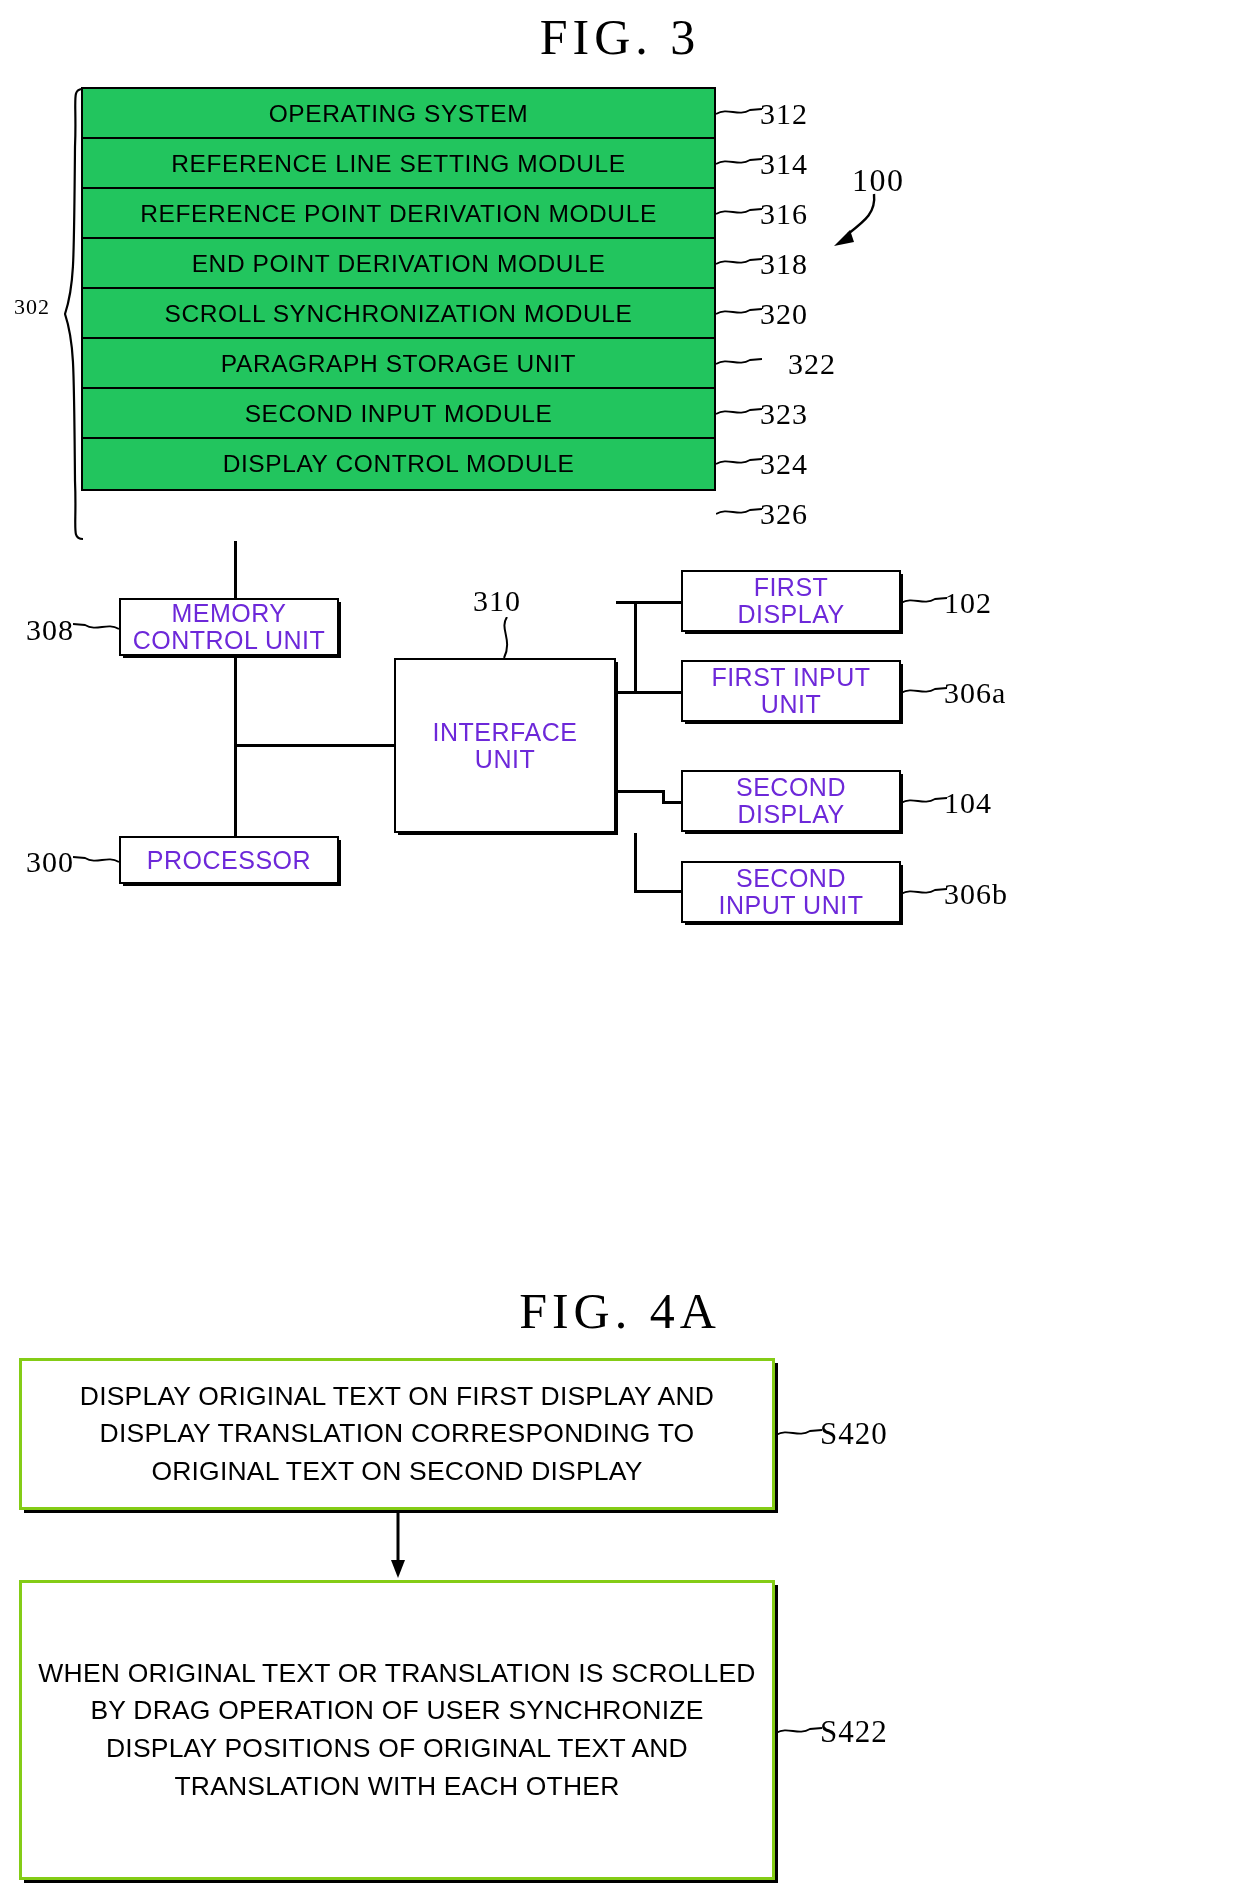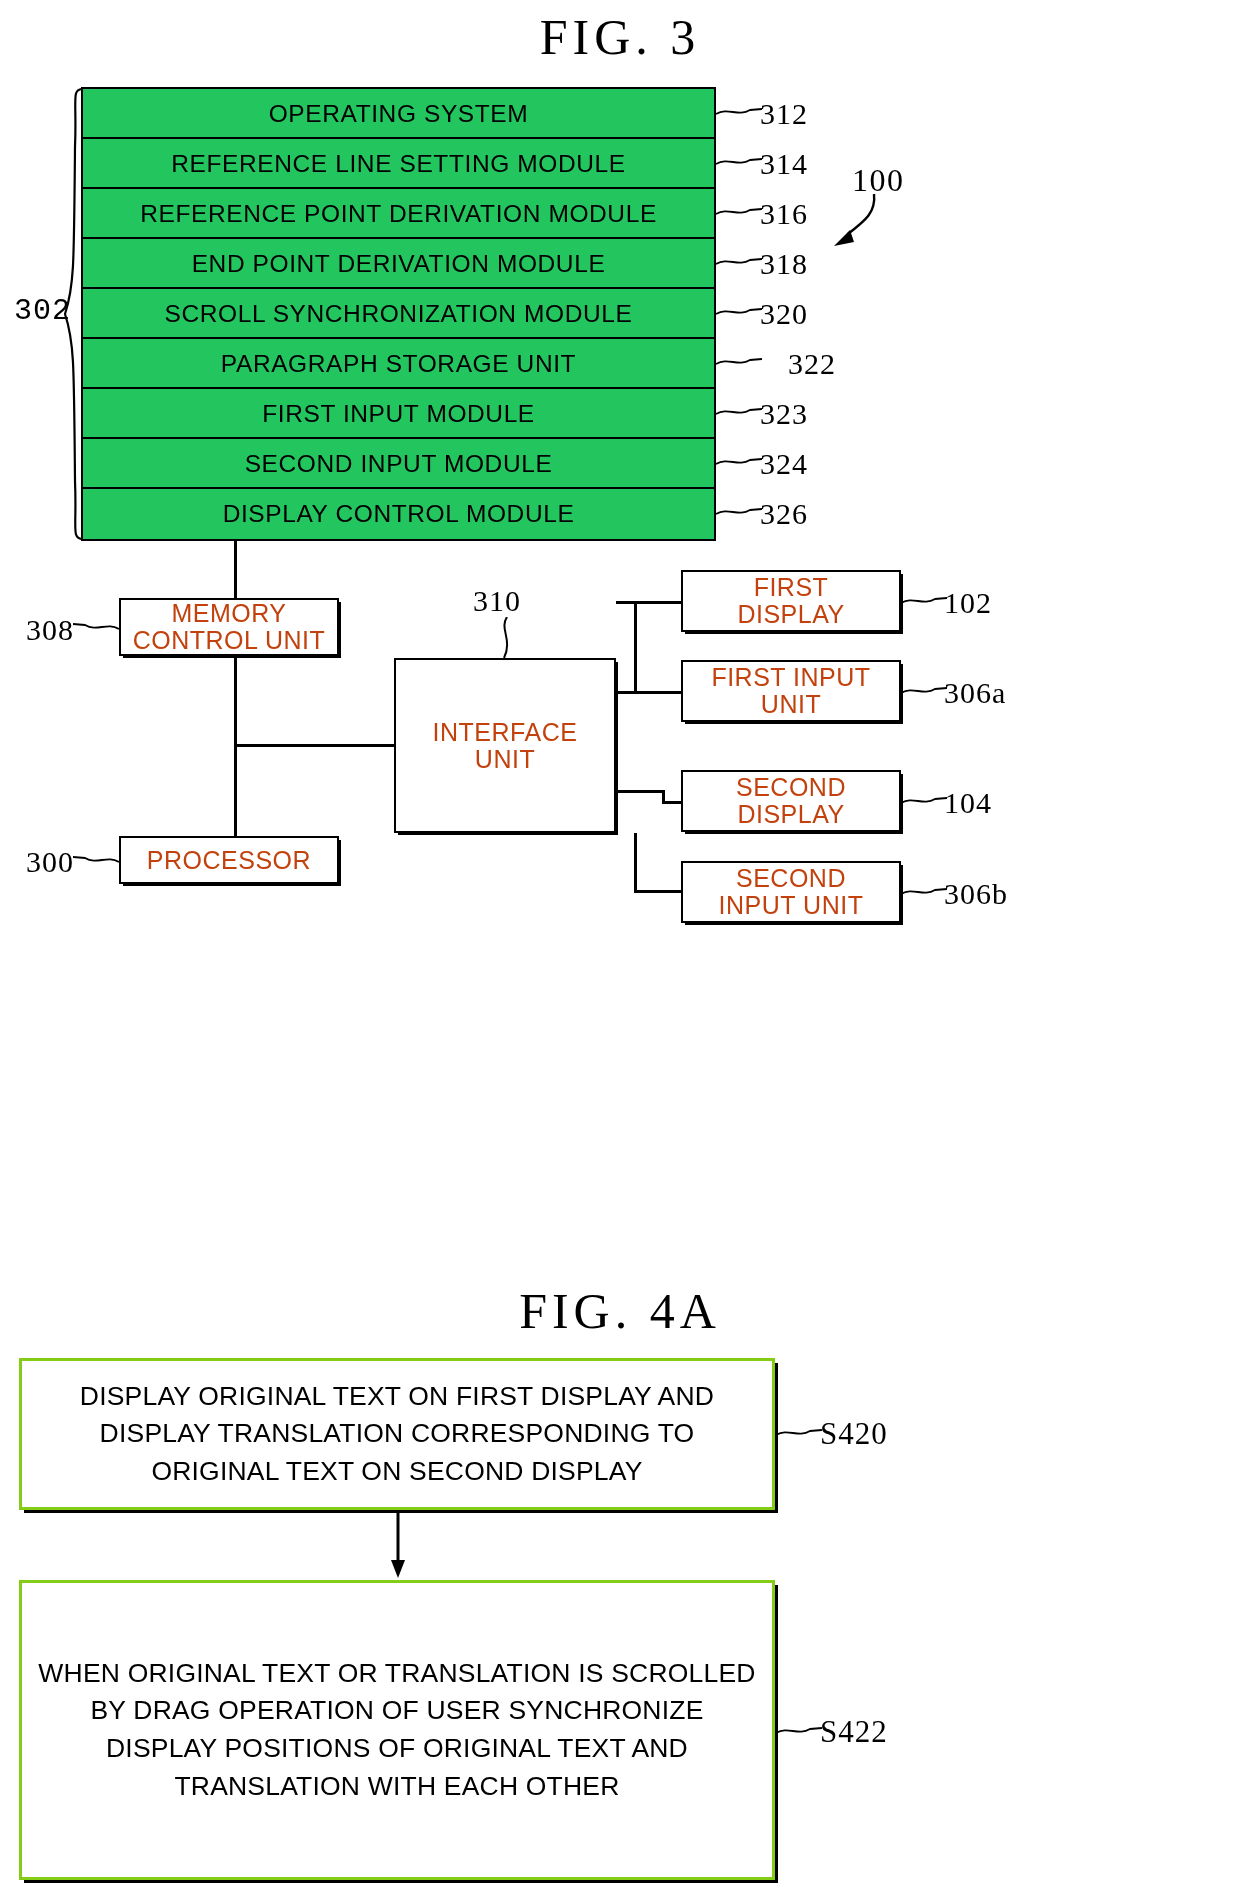--- a/index.html
+++ b/index.html
@@ -79,22 +79,22 @@
     position: absolute;
     left: 63px;
     top: 87px;
     width: 22px;
     height: 454px;
   }
   #label-302 {
     position: absolute;
     left: 14px;
     top: 294px;
-    font-family: Liberation Mono, monospace;
-    font-size: 30px;
+    font-family: Liberation Serif, serif;
+    font-size: 22px;
     letter-spacing: 1px;
   }
 
   
   #label-100 {
     position: absolute;
     left: 852px;
     top: 162px;
     font-family: "Liberation Serif", serif;
     font-size: 32px;
@@ -114,21 +114,21 @@
     border: 2.5px solid #000;
     background: #fff;
     box-sizing: border-box;
     display: flex;
     align-items: center;
     justify-content: center;
     text-align: center;
     font-size: 25px;
     letter-spacing: 0.5px;
     line-height: 1.08;
-    color: #c2410c;
+    color: #6d28d9;
     box-shadow: 3px 3px 0 -1px #000;
   }
   #blk-memory   { left: 119px; top: 598px;  width: 220px; height: 58px; }
   #blk-processor{ left: 119px; top: 836px;  width: 220px; height: 48px; }
   #blk-interface{ left: 394px; top: 658px;  width: 222px; height: 175px; }
   #blk-first-display  { left: 681px; top: 570px; width: 220px; height: 62px; }
   #blk-first-input    { left: 681px; top: 660px; width: 220px; height: 62px; }
   #blk-second-display { left: 681px; top: 770px; width: 220px; height: 62px; }
   #blk-second-input   { left: 681px; top: 861px; width: 220px; height: 62px; }
 
@@ -194,21 +194,20 @@
   </svg>
   <div id="label-302" class="lbl">302</div>
 
   <div id="module-stack">
     <div class="module-row">OPERATING SYSTEM</div>
     <div class="module-row">REFERENCE LINE SETTING MODULE</div>
     <div class="module-row">REFERENCE POINT DERIVATION MODULE</div>
     <div class="module-row">END POINT DERIVATION MODULE</div>
     <div class="module-row">SCROLL SYNCHRONIZATION MODULE</div>
     <div class="module-row">PARAGRAPH STORAGE UNIT</div>
-    <div class="module-row">FIRST INPUT MODULE</div>
     <div class="module-row">SECOND INPUT MODULE</div>
     <div class="module-row">DISPLAY CONTROL MODULE</div>
   </div>
 
   <svg class="ref-lead" style="left:716px; top:107px;" viewBox="0 0 46 10">
       <path d="M0 7 C12 0 22 10 34 3 L46 2" fill="none" stroke="#000" stroke-width="1.8"></path>
     </svg>
   <div class="ref-num" style="left:760px; top:97px;">312</div>
 
   <svg class="ref-lead" style="left:716px; top:157px;" viewBox="0 0 46 10">

